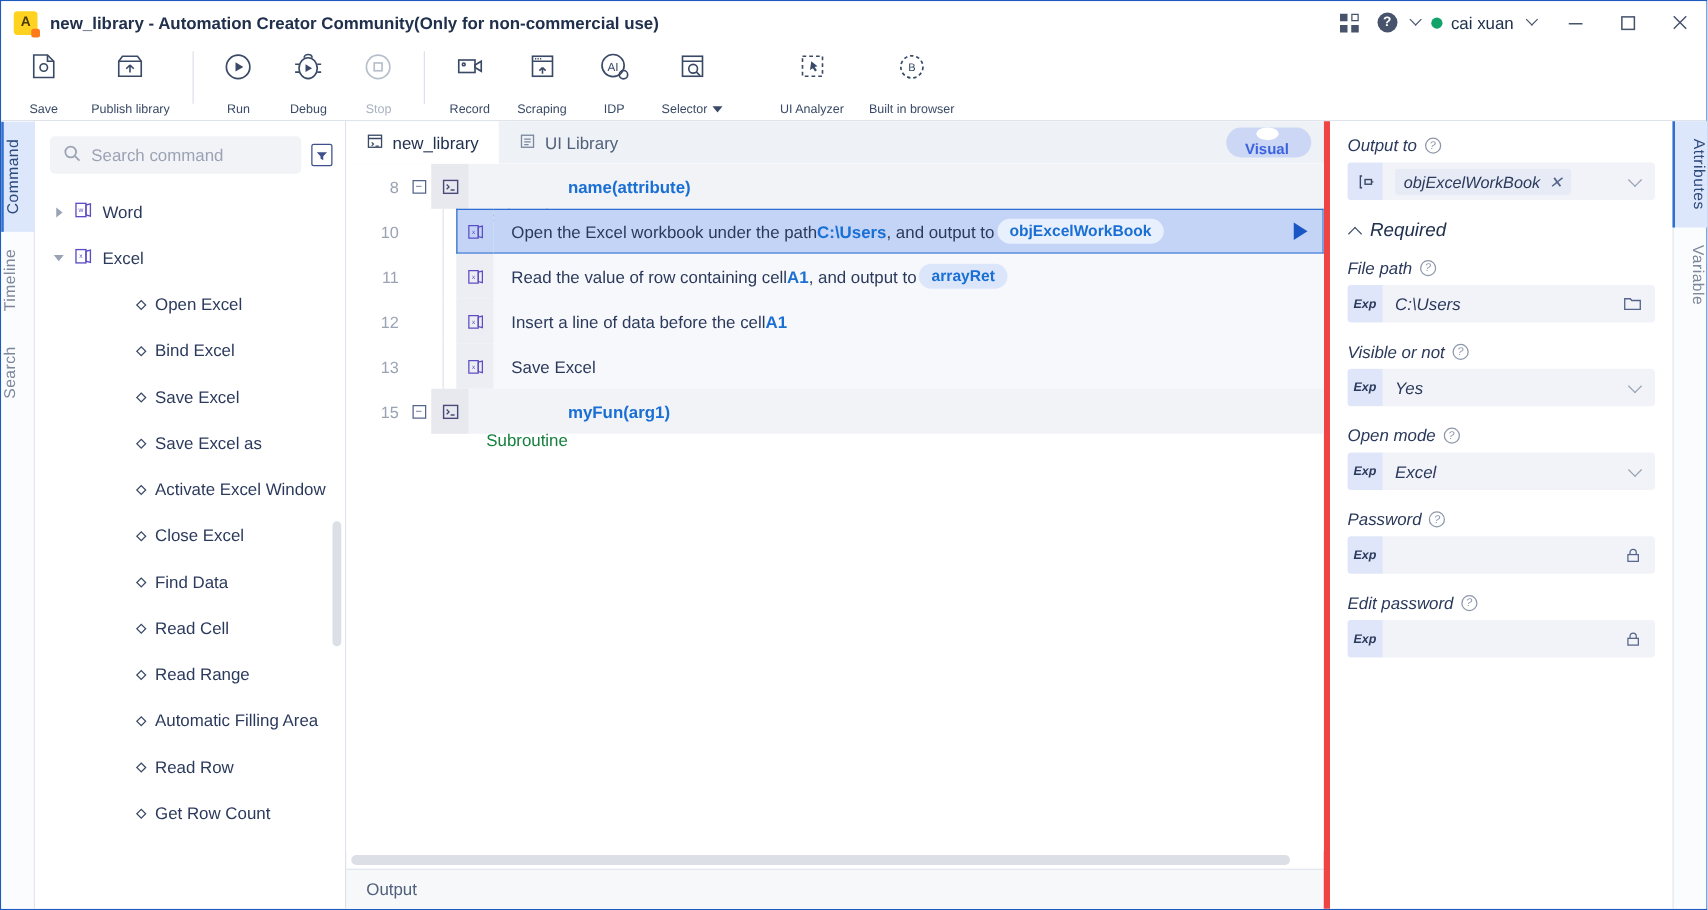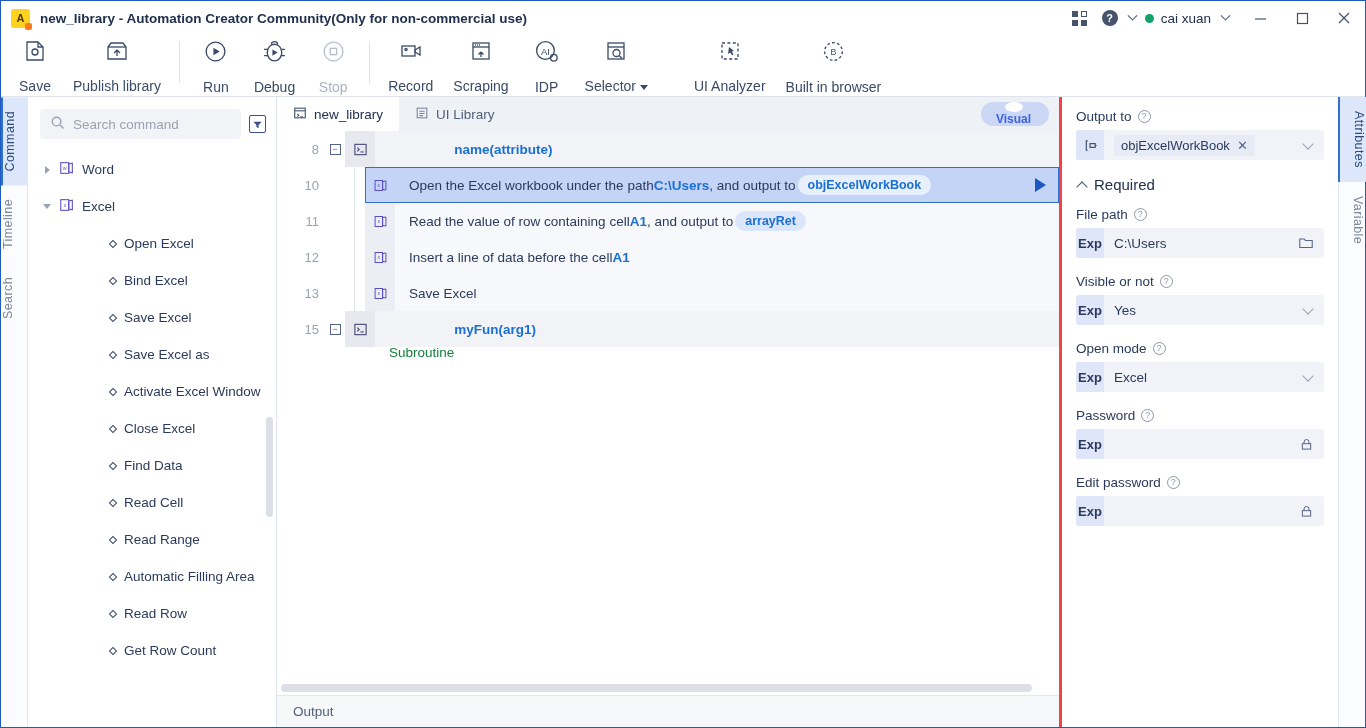--- a/index.html
+++ b/index.html
@@ -113,21 +113,21 @@
     min-width: 56px;
     height: 58px;
     padding: 4px 10px 0;
     display: flex; flex-direction: column; align-items: center;
     justify-content: flex-start;
     color: #3a4a66;
     cursor: default;
   }
   .rb-item.disabled { color: #aab2c0; }
   .rb-icon { height: 30px; display: flex; align-items: center; justify-content: center; }
-  .rb-label { font-size: 14px; margin-top: 15px; white-space: nowrap; }
+  .rb-label { font-size: 10px; margin-top: 15px; white-space: nowrap; }
   .rb-sep {
     width: 1px; height: 42px; background: #dde2ea; margin: 6px 8px 0;
     flex: 0 0 1px;
   }
   .rb-gap { width: 26px; flex: 0 0 26px; }
   .tri-dn {
     display: inline-block;
     width: 0; height: 0;
     border-left: 4px solid transparent;
     border-right: 4px solid transparent;
@@ -392,24 +392,25 @@
     border-top: 1px solid #e3e8f0;
     display: flex; align-items: center;
     padding-left: 16px;
     font-size: 13.5px;
     color: #51607a;
   }
 
   
   .attr-panel {
     width: 279px; flex: 0 0 279px;
-    border-left: 3px solid #ef4444;
+    border-left: 5px solid #ef4444;
     background: #fff;
     padding: 12px 14px 0 14px;
     overflow: hidden;
+    font-style: italic;
   }
   .attr-label {
     display: flex; align-items: center; gap: 6px;
     font-size: 13.5px; color: #2b3a5c;
     margin-bottom: 6px;
   }
   .qmark {
     width: 13px; height: 13px; border-radius: 50%;
     border: 1.2px solid #8d97aa;
     color: #8d97aa; font-size: 9px;
@@ -421,21 +422,21 @@
     background: #f1f3f8;
     border-radius: 3px;
     display: flex; align-items: center;
     margin-bottom: 16px;
     overflow: hidden;
   }
   .exp-tag {
     width: 28px; height: 30px; flex: 0 0 28px;
     background: #dfe6fa;
     color: #2b3a5c;
-    font-size: 13px; font-weight: bold;
+    font-size: 10px; font-weight: bold;
     display: flex; align-items: center; justify-content: center;
   }
   .var-icon-tag {
     width: 28px; height: 30px; flex: 0 0 28px;
     background: #dfe6fa;
     display: flex; align-items: center; justify-content: center;
   }
   .field-val {
     flex: 1 1 auto; padding: 0 10px;
     font-size: 13.5px; color: #2b3a5c;

